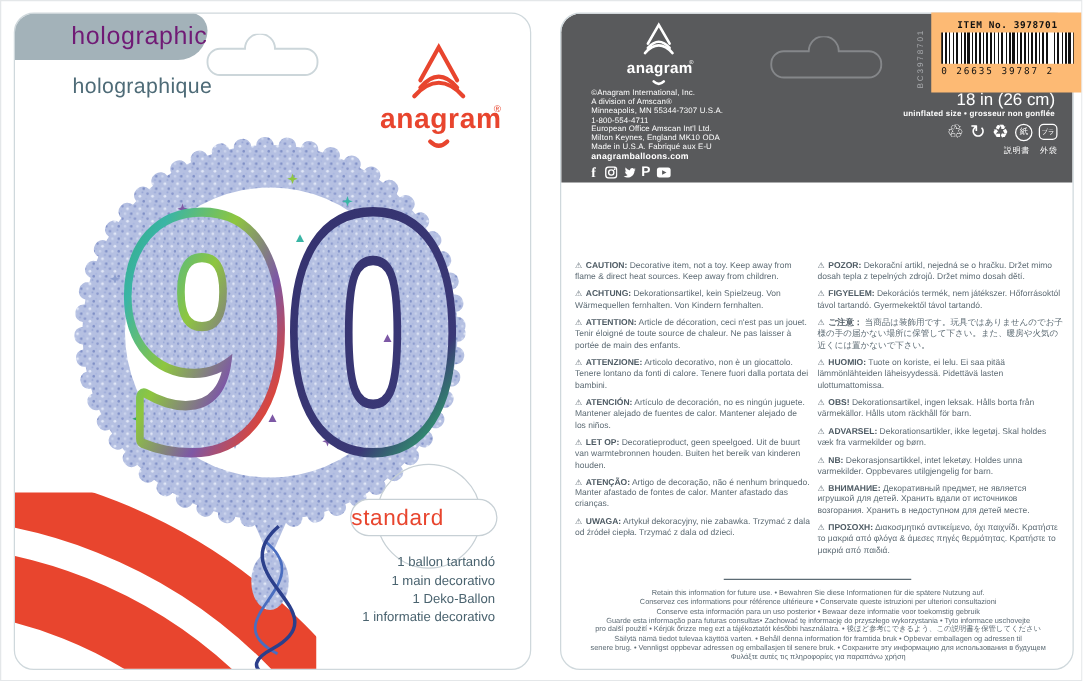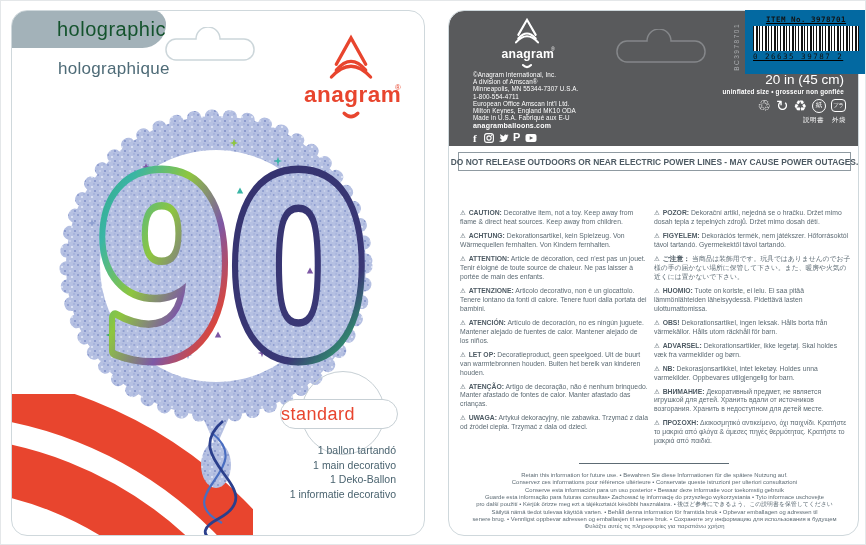--- a/index.html
+++ b/index.html
@@ -3,21 +3,21 @@
 <meta charset="utf-8">
 <style>
   html,body{margin:0;padding:0;background:#fff;font-family:"Liberation Sans",sans-serif;}
   .stage{position:relative;width:866px;height:545px;background:#fff;border:1px solid #e4e7e9;box-sizing:border-box;overflow:hidden;}
   .card{position:absolute;background:#fff;border:1px solid #cfd8dc;border-radius:16px;box-sizing:border-box;overflow:hidden;}
   #front{left:10px;top:9px;width:414px;height:526px;}
   #back{left:447px;top:9px;width:411px;height:526px;}
 
   
   .holo-tab{position:absolute;left:-1px;top:-1px;width:155px;height:38px;background:#a3b2b9;
-    border-radius:14px 16px 26px 0;color:#14532d;font-size:20px;letter-spacing:.5px;
+    border-radius:14px 16px 26px 0;color:#701a75;font-size:20px;letter-spacing:.5px;
     display:flex;align-items:center;padding-left:46px;box-sizing:border-box;}
   .holo-sub{position:absolute;left:46px;top:48px;color:#4e6b77;font-size:17px;letter-spacing:.3px;}
   .hang-front{position:absolute;left:150px;top:16px;}
   .front-logo{position:absolute;left:285px;top:20px;}
   .balloon-svg{position:absolute;left:14px;top:92px;}
   .arcs-svg{position:absolute;left:-1px;top:383px;}
   .standard-circle{position:absolute;left:289px;top:360px;width:82px;height:82px;border:1.5px solid #c7d0d5;border-radius:50%;}
   .standard-pill{position:absolute;left:268px;top:388px;width:116px;height:28px;background:#fff;border:1.5px solid #c7d0d5;
     border-radius:15px;display:flex;align-items:center;justify-content:flex-start;color:#e8452e;font-size:18px;letter-spacing:.5px;}
   .contents{position:absolute;right:28px;top:432px;text-align:right;color:#4a636f;font-size:10.5px;line-height:1.40;}
@@ -33,21 +33,21 @@
   .addr{position:absolute;left:24px;top:60px;color:#fff;font-size:6.3px;line-height:1.14;letter-spacing:.1px;}
   .website{position:absolute;left:24px;top:111px;color:#fff;font-size:7px;font-weight:700;letter-spacing:.2px;}
   .social{position:absolute;left:24px;top:121px;display:flex;gap:4px;align-items:center;height:11px;}
   .size{position:absolute;right:14px;top:61px;color:#fff;font-size:13.5px;}
   .size-note{position:absolute;right:14px;top:77px;color:#fff;font-size:6.3px;font-weight:700;letter-spacing:.2px;}
   .recycle{position:absolute;right:12px;top:87px;display:flex;gap:5px;align-items:center;color:#fff;}
   .recycle .g{font-size:15px;line-height:1;}
   .r-circ{width:14px;height:14px;border:1.3px solid #fff;border-radius:50%;font-size:6.5px;display:flex;align-items:center;justify-content:center;box-sizing:border-box;}
   .r-sq{width:15px;height:13px;border:1.3px solid #fff;border-radius:4px;font-size:5.2px;display:flex;align-items:center;justify-content:center;box-sizing:border-box;}
   .recycle-labels{position:absolute;right:12px;top:105px;color:#fff;font-size:6.5px;letter-spacing:.5px;display:flex;gap:8px;}
-  .barcode{position:absolute;left:744px;top:9px;width:122px;height:64px;background:#0369a1;z-index:5;padding:5px 8px 0;box-sizing:border-box;text-decoration:underline;}
+  .barcode{position:absolute;left:744px;top:9px;width:122px;height:64px;background:#fdba74;z-index:5;padding:5px 8px 0;box-sizing:border-box;}
   .bc-item{font-family:"DejaVu Sans Mono",monospace;font-size:7.5px;font-weight:700;letter-spacing:.5px;text-align:center;color:#111;white-space:nowrap;}
   .bc-bars{height:25px;margin-top:2px;background:repeating-linear-gradient(90deg,#111 0 1.4px,#fff 1.4px 2.8px,#111 2.8px 4.6px,#fff 4.6px 6.4px,#111 6.4px 7.2px,#fff 7.2px 9px);}
   .bc-digits{font-family:"DejaVu Sans Mono",monospace;font-size:7.5px;letter-spacing:1.5px;text-align:left;color:#111;margin-top:1px;white-space:nowrap;}
   .power-box{position:absolute;left:9px;top:141px;width:393px;height:19px;border:1px solid #8f9aa1;display:flex;align-items:center;
     justify-content:center;color:#4d5a63;font-size:8.4px;font-weight:700;box-sizing:border-box;white-space:nowrap;}
   .col{position:absolute;top:198px;color:#5d6b74;font-size:6.8px;line-height:1.32;}
   .col-left{left:11px;width:188px;}
   .col-right{left:205px;width:197px;}
   .warn{margin:0 0 5px;}
   .warn b{color:#4d5a63;}
@@ -211,37 +211,36 @@
           </svg>
         <svg width="8" height="11" viewBox="0 0 8 11">
             <text x="0" y="9" font-size="11" font-weight="bold" fill="#fff">P</text>
           </svg>
         <svg width="12" height="10" viewBox="0 0 12 10">
             <rect x="0.5" y="1" width="11" height="8" rx="2" fill="#fff"></rect>
             <polygon points="4.7,3.2 8.2,5 4.7,6.8" fill="#595a5c"></polygon>
           </svg>
       </div>
 
-      <div class="size">20 in (45 cm)</div>
+      <div class="size">18 in (26 cm)</div>
       <div class="size-note">uninflated size • grosseur non gonflée</div>
 
       <div class="recycle">
         <span class="g">♲</span>
         <span class="g">↻</span>
         <span class="g">♻</span>
         <span class="r-circ">紙</span>
         <span class="r-sq">プラ</span>
       </div>
       <div class="recycle-labels">
         <span>説明書</span>
         <span>外袋</span>
       </div>
     </div>
 
-    <div class="power-box">DO NOT RELEASE OUTDOORS OR NEAR ELECTRIC POWER LINES - MAY CAUSE POWER OUTAGES.</div>
 
     <div class="col col-left">
       <p class="warn"><span class="wi">⚠</span> <b>CAUTION:</b> <span>Decorative item, not a toy. Keep away from flame &amp; direct heat sources. Keep away from children.</span></p>
       <p class="warn"><span class="wi">⚠</span> <b>ACHTUNG:</b> <span>Dekorationsartikel, kein Spielzeug. Von Wärmequellen fernhalten. Von Kindern fernhalten.</span></p>
       <p class="warn"><span class="wi">⚠</span> <b>ATTENTION:</b> <span>Article de décoration, ceci n'est pas un jouet. Tenir éloigné de toute source de chaleur. Ne pas laisser à portée de main des enfants.</span></p>
       <p class="warn"><span class="wi">⚠</span> <b>ATTENZIONE:</b> <span>Articolo decorativo, non è un giocattolo. Tenere lontano da fonti di calore. Tenere fuori dalla portata dei bambini.</span></p>
       <p class="warn"><span class="wi">⚠</span> <b>ATENCIÓN:</b> <span>Artículo de decoración, no es ningún juguete. Mantener alejado de fuentes de calor. Mantener alejado de los niños.</span></p>
       <p class="warn"><span class="wi">⚠</span> <b>LET OP:</b> <span>Decoratieproduct, geen speelgoed. Uit de buurt van warmtebronnen houden. Buiten het bereik van kinderen houden.</span></p>
       <p class="warn"><span class="wi">⚠</span> <b>ATENÇÃO:</b> <span>Artigo de decoração, não é nenhum brinquedo. Manter afastado de fontes de calor. Manter afastado das crianças.</span></p>
       <p class="warn"><span class="wi">⚠</span> <b>UWAGA:</b> <span>Artykuł dekoracyjny, nie zabawka. Trzymać z dala od źródeł ciepła. Trzymać z dala od dzieci.</span></p>

